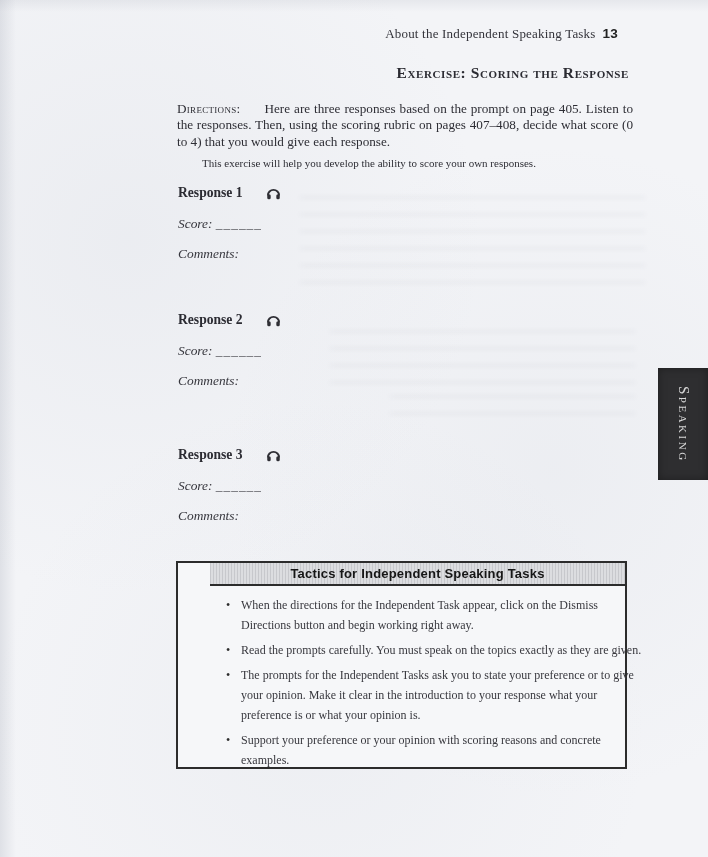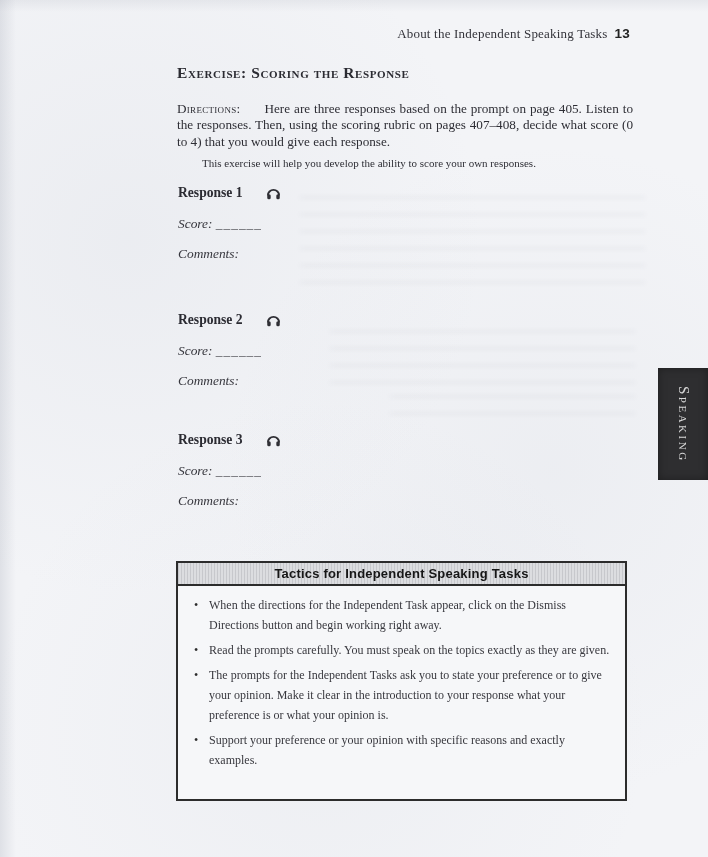--- a/index.html
+++ b/index.html
@@ -23,32 +23,32 @@
     background:repeating-linear-gradient(180deg, rgba(118,126,146,0.30) 0 3px, rgba(0,0,0,0) 3px 17px);
     filter:blur(2px);
     opacity:.22;
     pointer-events:none;
   }
   .bleed-1{left:300px;top:196px;width:345px;height:92px;}
   .bleed-2{left:330px;top:330px;width:305px;height:62px;}
   .bleed-3{left:390px;top:395px;width:245px;height:30px;}
 
   .running-header{
-    position:absolute;top:26px;right:78px;
+    position:absolute;top:26px;right:90px;
     font-size:13px;letter-spacing:.2px;color:#33333a;
     white-space:nowrap;
   }
   .running-header .pagenum{
     font-family:"Liberation Sans", sans-serif;
     font-weight:bold;font-size:13.5px;margin-left:7px;color:#222;
   }
 
   .title{
     position:absolute;top:64px;left:177px;width:452px;margin:0;
-    text-align:left;
+    text-align:right;
     font-size:15.5px;font-weight:bold;
     font-variant:small-caps;letter-spacing:.6px;
     color:#2b2b32;
   }
   .sc{font-variant:small-caps;}
 
   .directions{
     position:absolute;top:101px;left:177px;width:456px;margin:0;
     font-size:13.2px;line-height:16.4px;text-align:justify;
   }
@@ -56,21 +56,21 @@
 
   .intro{
     position:absolute;top:157px;left:177px;margin:0;
     font-size:11px;white-space:nowrap;
     text-indent:25px;
   }
 
   .response{position:absolute;left:178px;width:300px;}
   .resp-1{top:185px;}
   .resp-2{top:312px;}
-  .resp-3{top:432px;}
+  .resp-3{top:447px;}
   .resp-label{
     font-size:13.6px;font-weight:bold;color:#2b2b32;
     display:flex;align-items:center;gap:23px;
   }
   .hp{width:15px;height:14px;flex:0 0 auto;}
   .score-line{margin-top:15px;font-style:italic;font-size:13.4px;color:#36363d;}
   .score-line .blank{font-style:normal;letter-spacing:1px;color:#44444a;}
   .comments-line{margin-top:14px;font-style:italic;font-size:13.4px;color:#36363d;}
 
   .side-tab{
@@ -80,24 +80,25 @@
     display:flex;align-items:center;justify-content:center;
   }
   .side-tab .tab-text{
     writing-mode:vertical-rl;
     font-variant:small-caps;
     font-size:15px;letter-spacing:2.5px;
     color:#d8d8d8;
   }
 
   .tactics-box{
-    position:absolute;left:176px;top:561px;width:451px;height:240px;
+    position:absolute;left:176px;top:561px;width:451px;height:208px;
     border:2px solid #2c2c2c;
     background:#f6f7f9;
     box-sizing:border-box;
+    padding-left:32px;
   }
   .tactics-header{
     height:21px;
     border-bottom:2px solid #2c2c2c;
     background:repeating-linear-gradient(90deg,#c7c8cc 0 1px,#dcdde0 1px 3px);
     display:flex;align-items:center;justify-content:center;
   }
   .tactics-header .tactics-title{
     font-family:"Liberation Sans", sans-serif;
     font-weight:bold;font-size:13px;color:#161616;letter-spacing:.2px;
@@ -193,17 +194,17 @@
   </div>
 
   <div class="tactics-box">
     <div class="tactics-header">
       <span class="tactics-title">Tactics for Independent Speaking Tasks</span>
     </div>
     <ul class="tactics-list">
       <li>When the directions for the Independent Task appear, click on the Dismiss Directions button and begin working right away.</li>
       <li>Read the prompts carefully. You must speak on the topics exactly as they are given.</li>
       <li>The prompts for the Independent Tasks ask you to state your preference or to give your opinion. Make it clear in the introduction to your response what your preference is or what your opinion is.</li>
-      <li>Support your preference or your opinion with specific reasons and exactly examples.</li>
+      <li>Support your preference or your opinion with scoring reasons and concrete examples.</li>
     </ul>
   </div>
 
 </div>
 
 </body></html>

